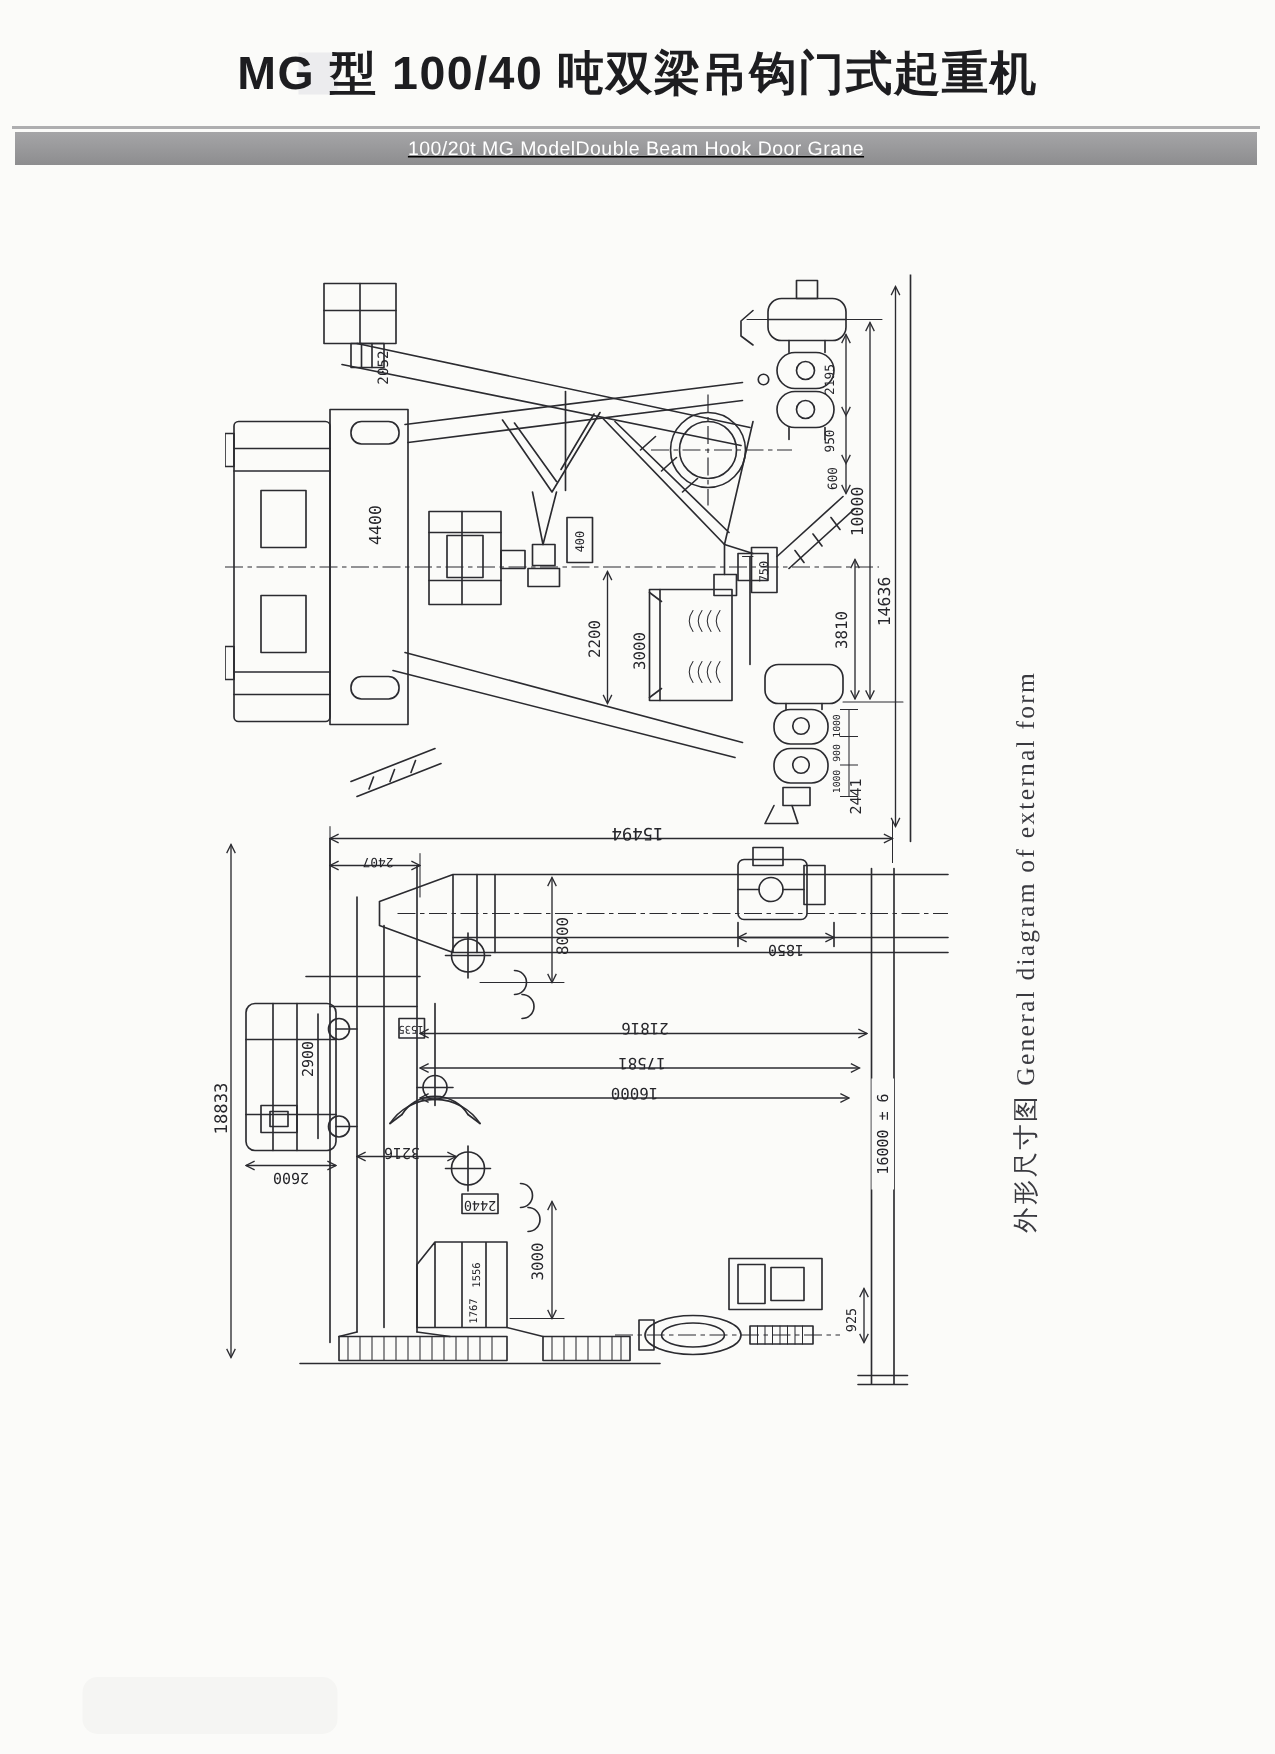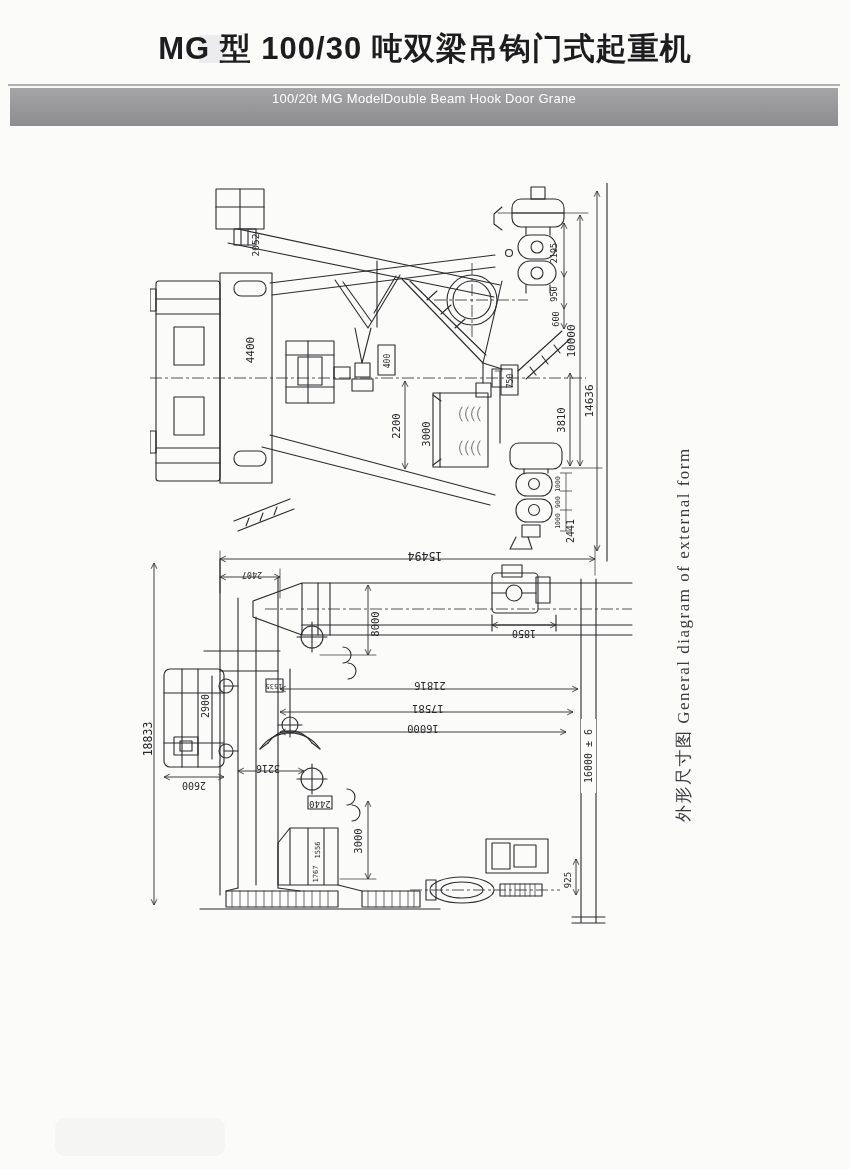--- a/index.html
+++ b/index.html
@@ -15,22 +15,23 @@
     white-space:nowrap;
   }
   .title-ghost{
     position:absolute;left:199px;top:35px;width:26px;height:28px;
     background:#ececee;
   }
   .header-rule{
     position:absolute;left:8px;right:10px;top:84px;height:2px;background:#aeaeb0;
   }
   .subtitle-bar{
-    position:absolute;left:10px;right:12px;top:88px;height:38px;
+    position:absolute;left:10px;right:12px;top:88px;height:22px;
     background:linear-gradient(#a5a5a7,#8d8d8f);
+    text-decoration:underline;
   }
   .subtitle-bar .txt{
     display:block;text-align:center;color:#ffffff;font-size:13px;line-height:22px;
     letter-spacing:0.3px;
   }
   .smudge{
     position:absolute;left:55px;top:1118px;width:170px;height:38px;
     background:#f5f5f3;border-radius:10px;
   }
   svg{position:absolute;}
@@ -53,21 +54,21 @@
     font-family:"Liberation Serif", serif;
     font-size:17px;color:#3a3a40;letter-spacing:1.5px;
   }
 </style>
 </head>
 <body>
 
 <div class="page">
 
   <div class="title-ghost"></div>
-  <div class="title">MG 型 100/30 吨双梁吊钩门式起重机</div>
+  <div class="title">MG 型 100/40 吨双梁吊钩门式起重机</div>
   <div class="header-rule"></div>
   <div class="subtitle-bar">
     <span class="txt">100/20t MG ModelDouble Beam Hook Door Grane</span>
   </div>
 
   <svg id="upper-svg" width="470" height="382" viewBox="0 0 470 382">
     <defs>
       <marker id="arU" viewBox="0 0 10 10" refX="9" refY="5" markerWidth="8" markerHeight="8" orient="auto-start-reverse">
         <path d="M1,1 L9,5 L1,9" fill="none" stroke="#2b2b30" stroke-width="1.2"></path>
       </marker>

